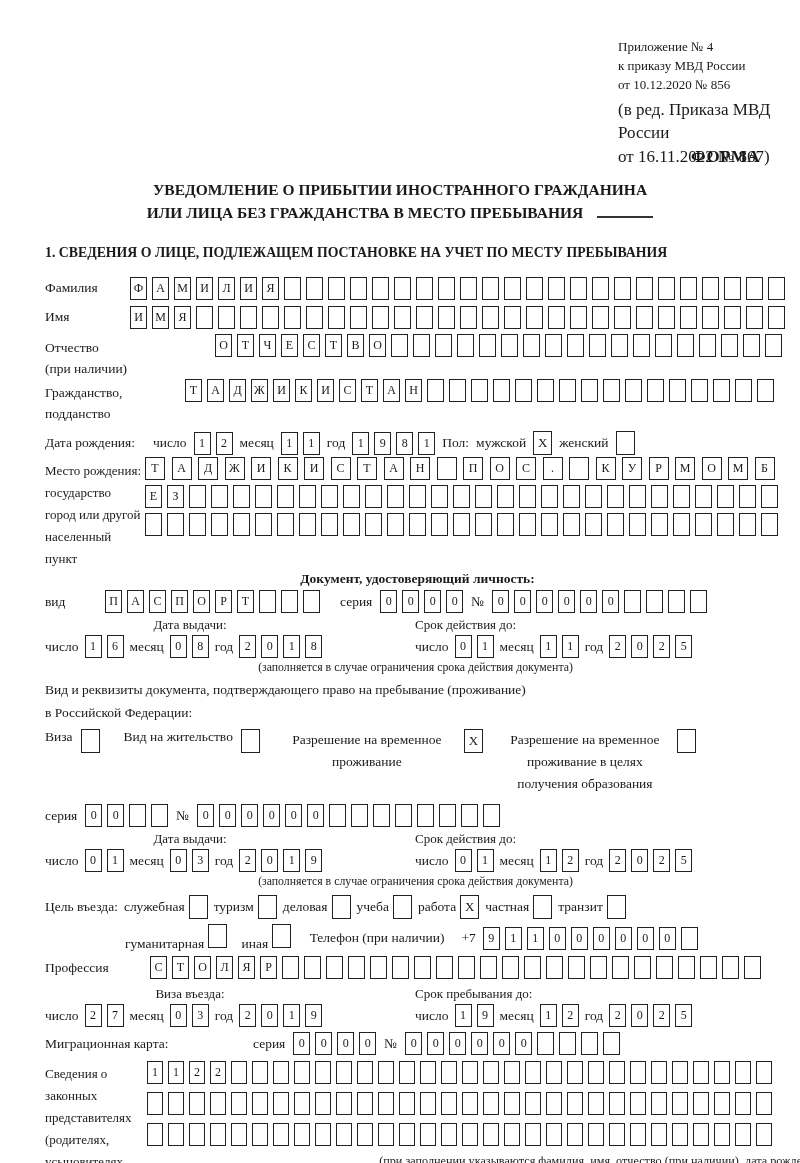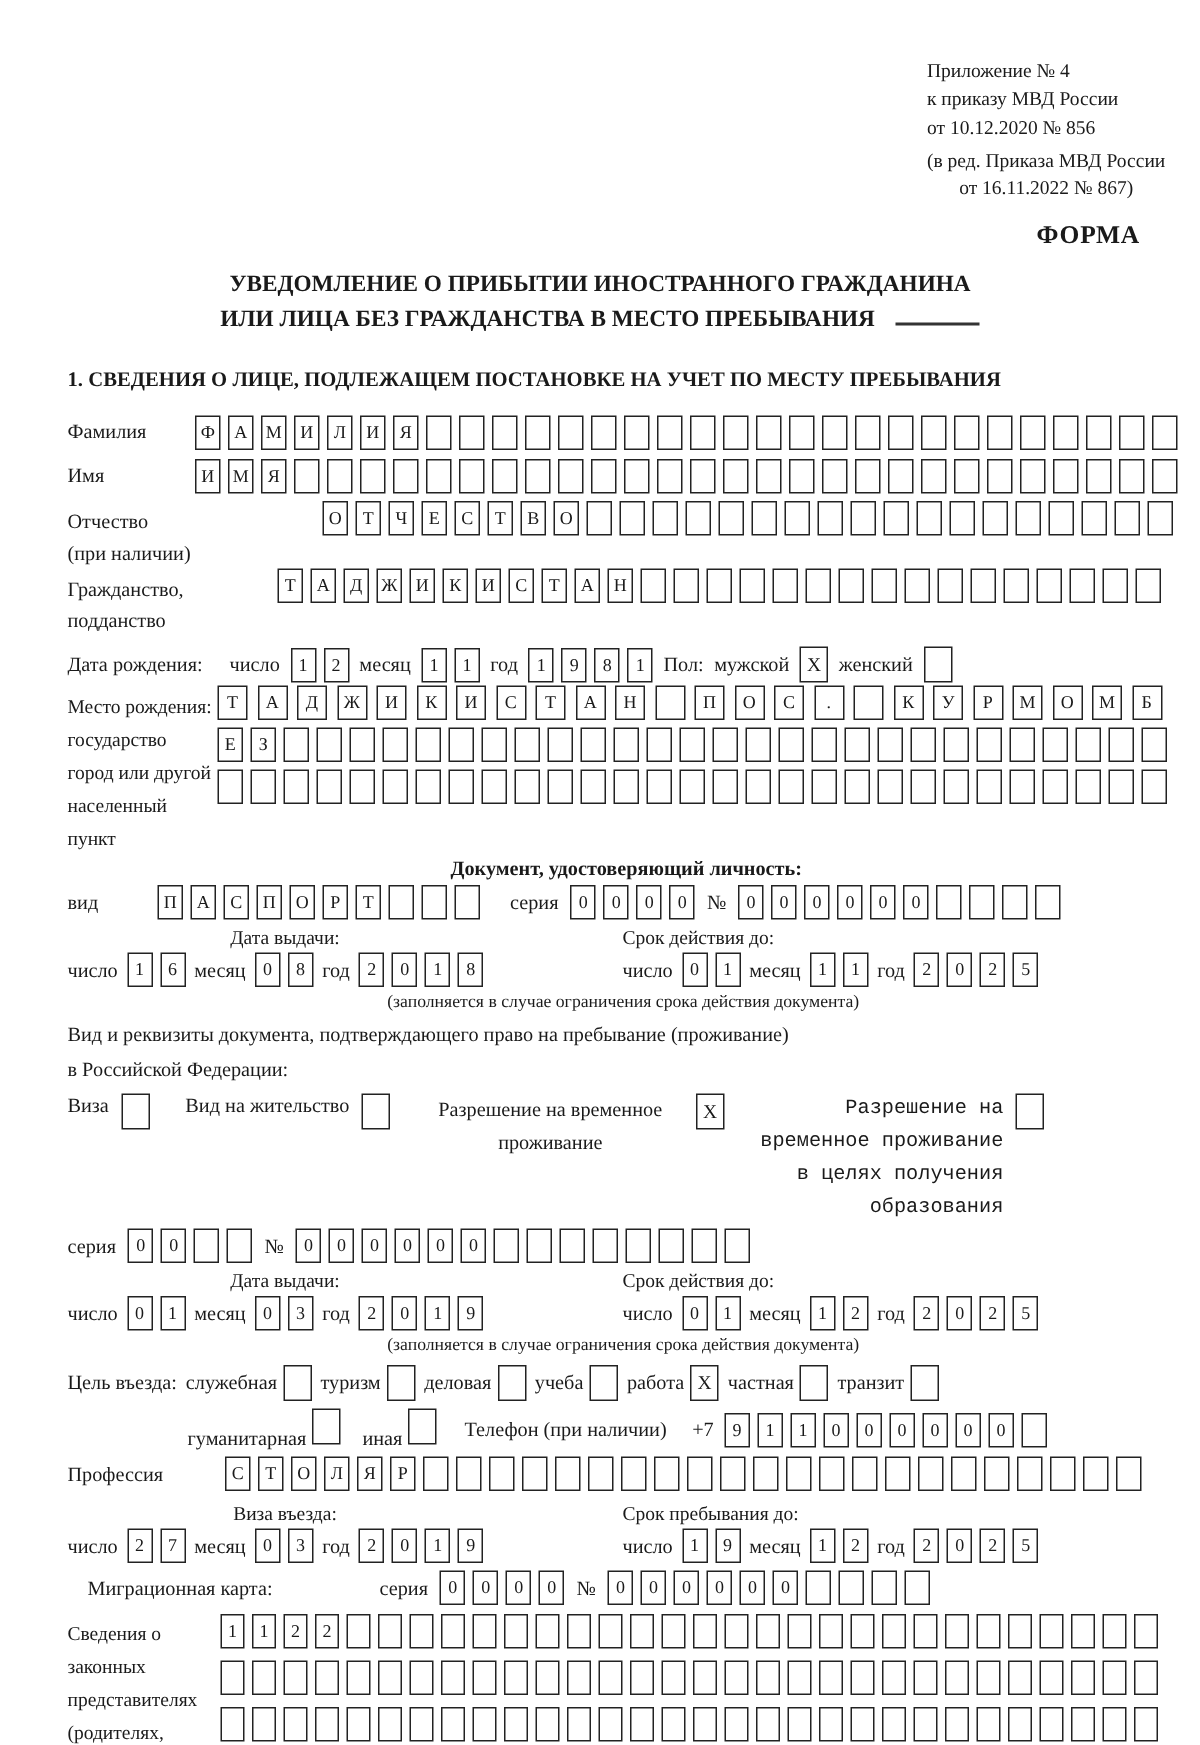--- a/index.html
+++ b/index.html
@@ -3,21 +3,21 @@
 <meta charset="utf-8">
 <style>
   html,body{margin:0;padding:0;background:#ffffff;}
   body{width:800px;height:1163px;overflow:hidden;color:#1a1a1a;
        font-family:"Liberation Serif","DejaVu Serif",serif;font-size:13.5px;}
   .page{position:relative;width:800px;height:1163px;box-sizing:border-box;
         padding:0 10px 0 45px;}
 
   
   .annex{position:absolute;left:618px;top:38px;line-height:1.45;font-size:13px;}
-  .annex .amend{font-size:13px;margin-top:3px;line-height:1.4;text-align:center;}
+  .annex .amend{font-size:17px;margin-top:3px;line-height:1.4;}
   .forma{position:absolute;right:40px;top:147px;font-weight:bold;font-size:17px;letter-spacing:.5px;}
 
   
   .title{margin:0 35px 0 0;padding-top:178px;text-align:center;font-weight:bold;
          font-size:15.5px;line-height:23px;}
   .title-underline{display:inline-block;width:56px;border-bottom:2.4px solid #333;
                    margin-left:14px;vertical-align:baseline;}
   .section1{margin-top:21px;text-align:left;font-weight:bold;font-size:13.8px;}
 
   
@@ -59,33 +59,33 @@
   .dp-line{display:flex;margin-top:2px;}
   .dp-left{width:370px;flex:none;display:flex;align-items:center;gap:6px;}
   .dp-right{display:flex;align-items:center;gap:6px;}
   .dp-note{text-align:center;font-size:11.8px;margin-top:2px;padding-right:4px;}
 
   .intro{margin-top:3px;line-height:23px;}
 
   .r-permits{margin-top:5px;display:flex;align-items:flex-start;gap:10px;min-height:73px;}
   .r-permits .opt{display:flex;align-items:flex-start;gap:8px;}
   .r-permits .opt .wrap2{width:178px;text-align:center;line-height:22px;}
-  .r-permits .opt .wrap3{width:168px;text-align:right;line-height:22px;font-family:Liberation Mono, monospace;}
+  .r-permits .opt .wrap3{width:168px;text-align:center;line-height:22px;}
 
   .r-series2{margin-top:2px;display:flex;align-items:center;gap:8px;}
 
   .r-purpose{margin-top:6px;display:flex;align-items:center;gap:6px;flex-wrap:nowrap;}
   .r-purpose .pi{display:flex;align-items:center;gap:4px;}
   .r-purpose2{margin-top:5px;display:flex;align-items:center;gap:7px;padding-left:80px;}
   .r-purpose2 .phone-lbl{margin-left:12px;margin-right:10px;}
   .r-prof{margin-top:4px;display:flex;align-items:center;gap:10px;}
   .r-prof .flabel{width:95px;flex:none;}
 
   .r-mig{margin-top:5px;display:flex;align-items:center;gap:8px;}
-  .r-mig .flabel{width:150px;flex:none;text-align:center;}
+  .r-mig .flabel{width:150px;flex:none;}
   .r-mig .ser-lbl{margin-left:50px;}
 
   .r-repr{margin-top:6px;display:flex;}
   .r-repr .flabel{width:102px;flex:none;line-height:22px;padding-top:2px;font-size:13px;}
   .r-repr .rows .boxrow{margin-bottom:8px;}
   .repr-caption{margin-left:150px;width:610px;text-align:center;font-size:12.2px;margin-top:2px;}
 </style>
 </head>
 <body>
 

